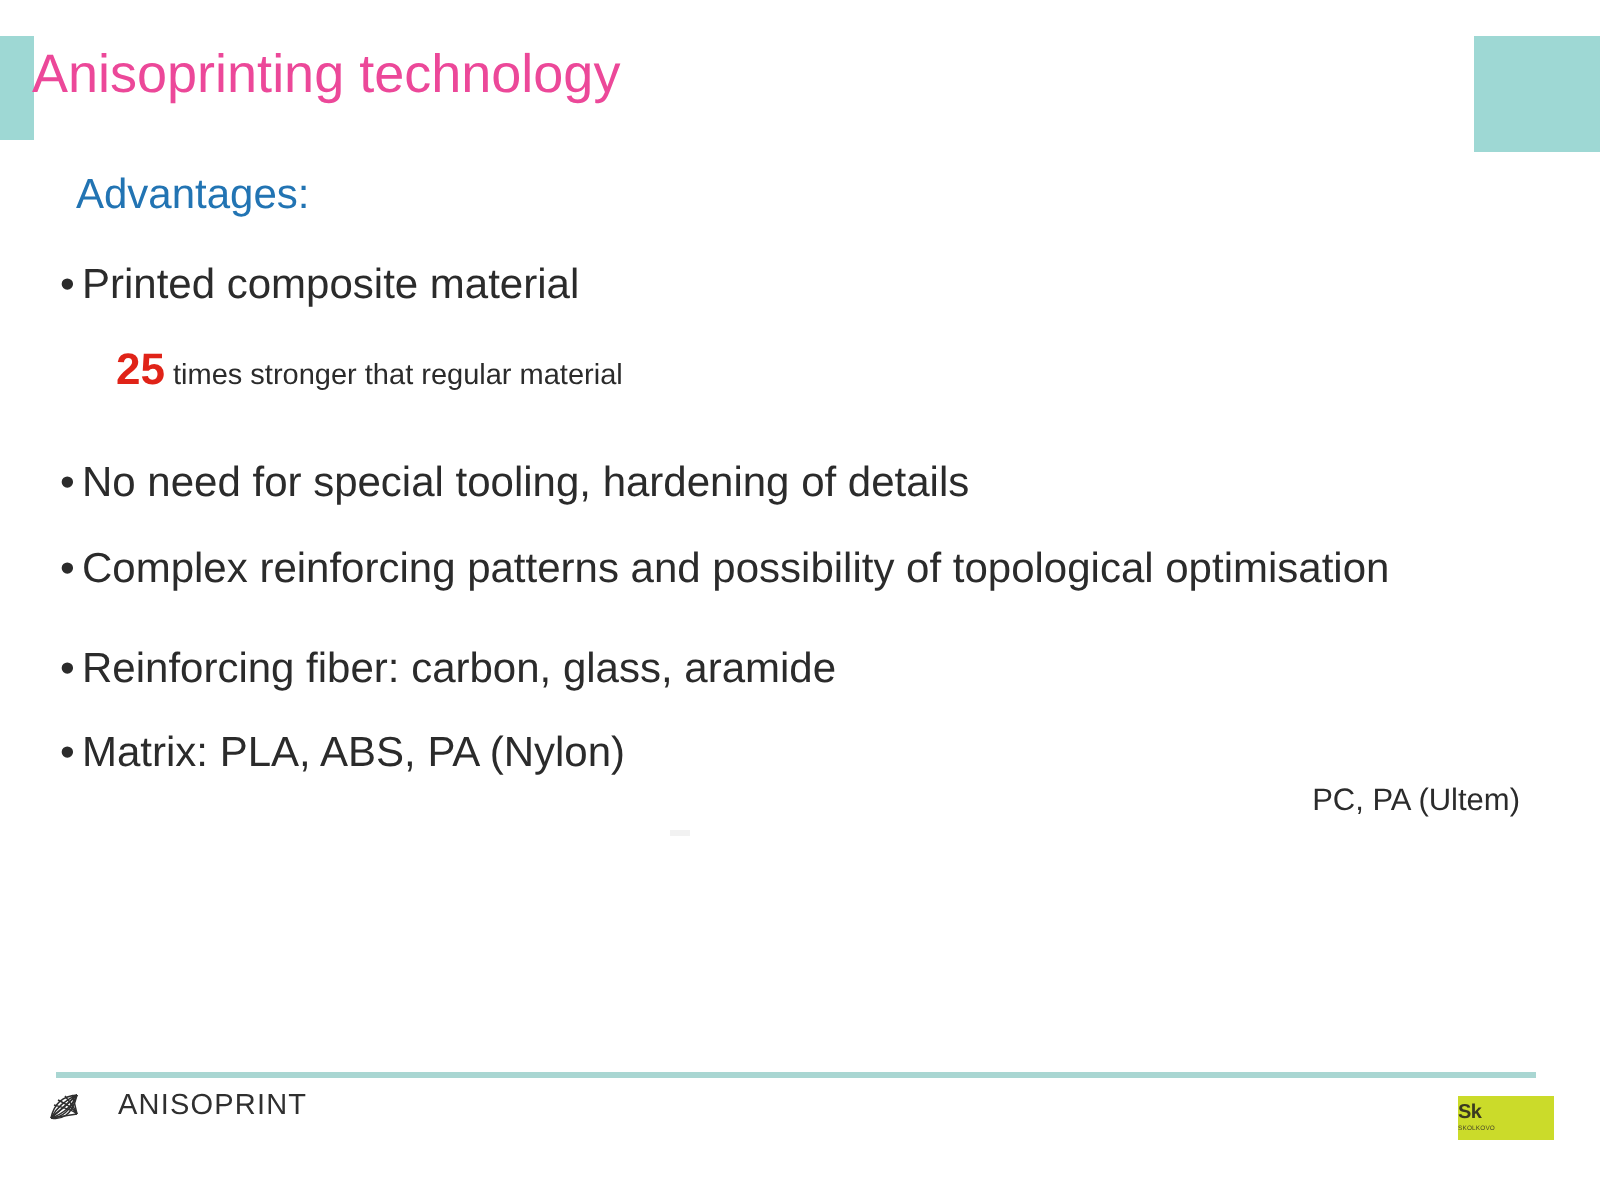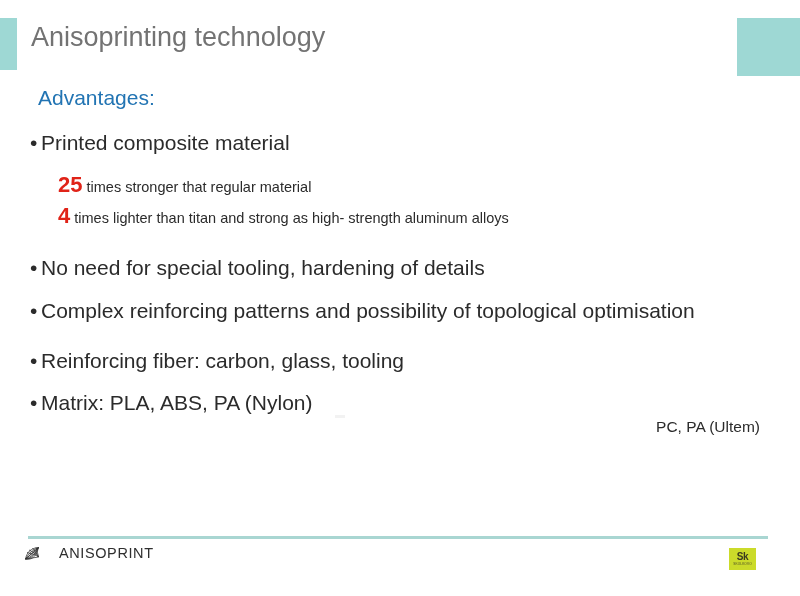--- a/index.html
+++ b/index.html
@@ -33,24 +33,24 @@
     left: 737px;
     top: 18px;
     width: 63px;
     height: 58px;
     background: #9ed8d4;
   }
 
   
   .slide-title {
     position: absolute;
-    left: 31px;
+    left: 16px;
     top: 22px;
     font-size: 27px;
-    color: #737373;
+    color: #ec4899;
     letter-spacing: 0px;
     white-space: nowrap;
   }
 
   
   .section-heading {
     position: absolute;
     left: 38px;
     top: 86px;
     font-size: 21px;
@@ -137,26 +137,25 @@
   .logo-word {
     font-size: 14.5px;
     letter-spacing: 0.6px;
     color: #2f2f2f;
     font-family: "Liberation Sans", sans-serif;
   }
   .sk-badge {
     position: absolute;
     left: 729px;
     top: 548px;
-    width: 27px;
+    width: 48px;
     height: 22px;
     background: #cbdb2a;
     display: flex;
     flex-direction: column;
-    align-items: center;
     justify-content: center;
     line-height: 1;
   }
   .sk-badge .sk-main {
     font-size: 10px;
     font-weight: bold;
     color: #3a3a20;
     letter-spacing: -0.3px;
   }
   .sk-badge .sk-sub {
@@ -186,41 +185,37 @@
 
     <div class="gap-a"></div>
 
     <div class="sub-line">
       <span class="big-num">25</span>
       <span>times stronger that regular material</span>
     </div>
 
     <div class="gap-g"></div>
 
-    <div class="sub-line">
-      <span class="big-num">4</span>
-      <span>times lighter than titan and strong as high- strength aluminum alloys</span>
-    </div>
 
     <div class="gap-c"></div>
 
     <div class="bullet-line">
       <span class="bullet-dot">•</span><span>No need for special tooling, hardening of details</span>
     </div>
 
     <div class="gap-b"></div>
 
     <div class="bullet-line">
       <span class="bullet-dot">•</span><span>Complex reinforcing patterns and possibility of topological optimisation</span>
     </div>
 
     <div class="gap-e"></div>
 
     <div class="bullet-line">
-      <span class="bullet-dot">•</span><span>Reinforcing fiber: carbon, glass, tooling</span>
+      <span class="bullet-dot">•</span><span>Reinforcing fiber: carbon, glass, aramide</span>
     </div>
 
     <div class="gap-d"></div>
 
     <div class="bullet-line">
       <span class="bullet-dot">•</span><span>Matrix: PLA, ABS, PA (Nylon)</span>
     </div>
 
     <div class="gap-g"></div>
 

